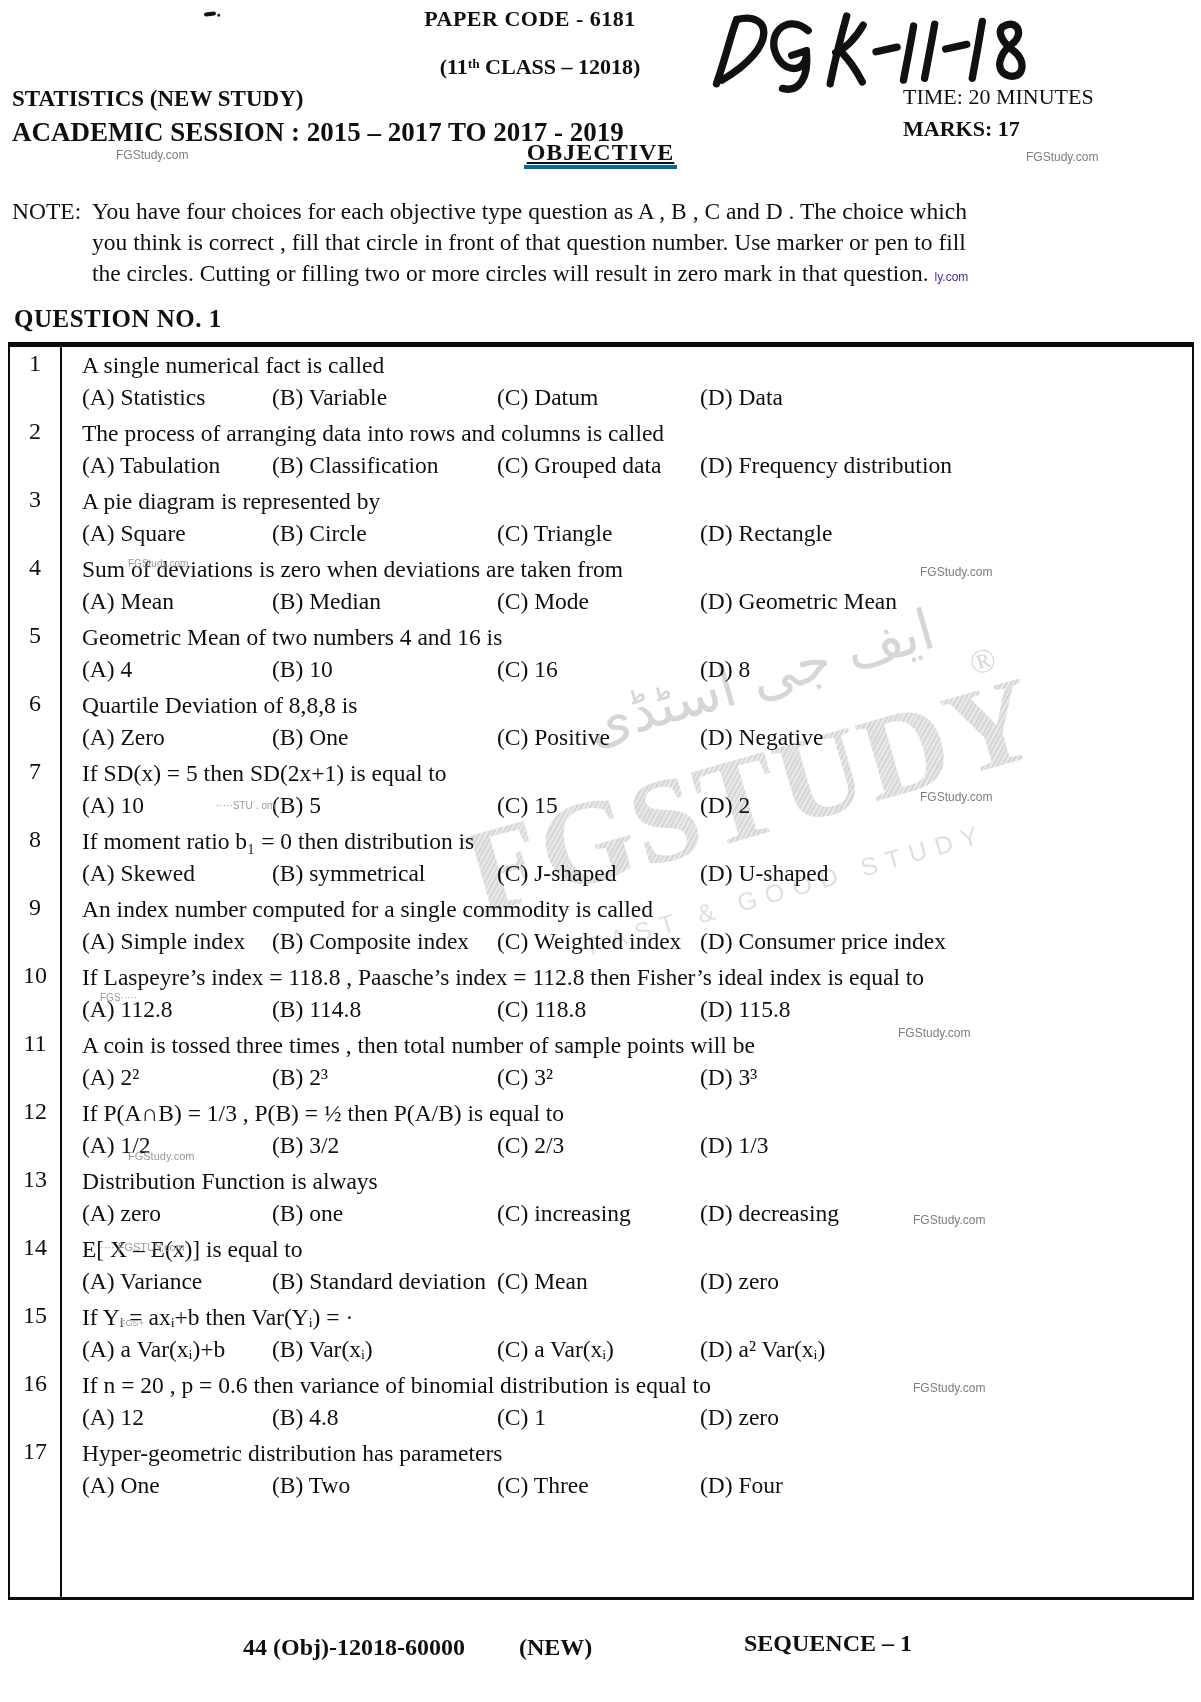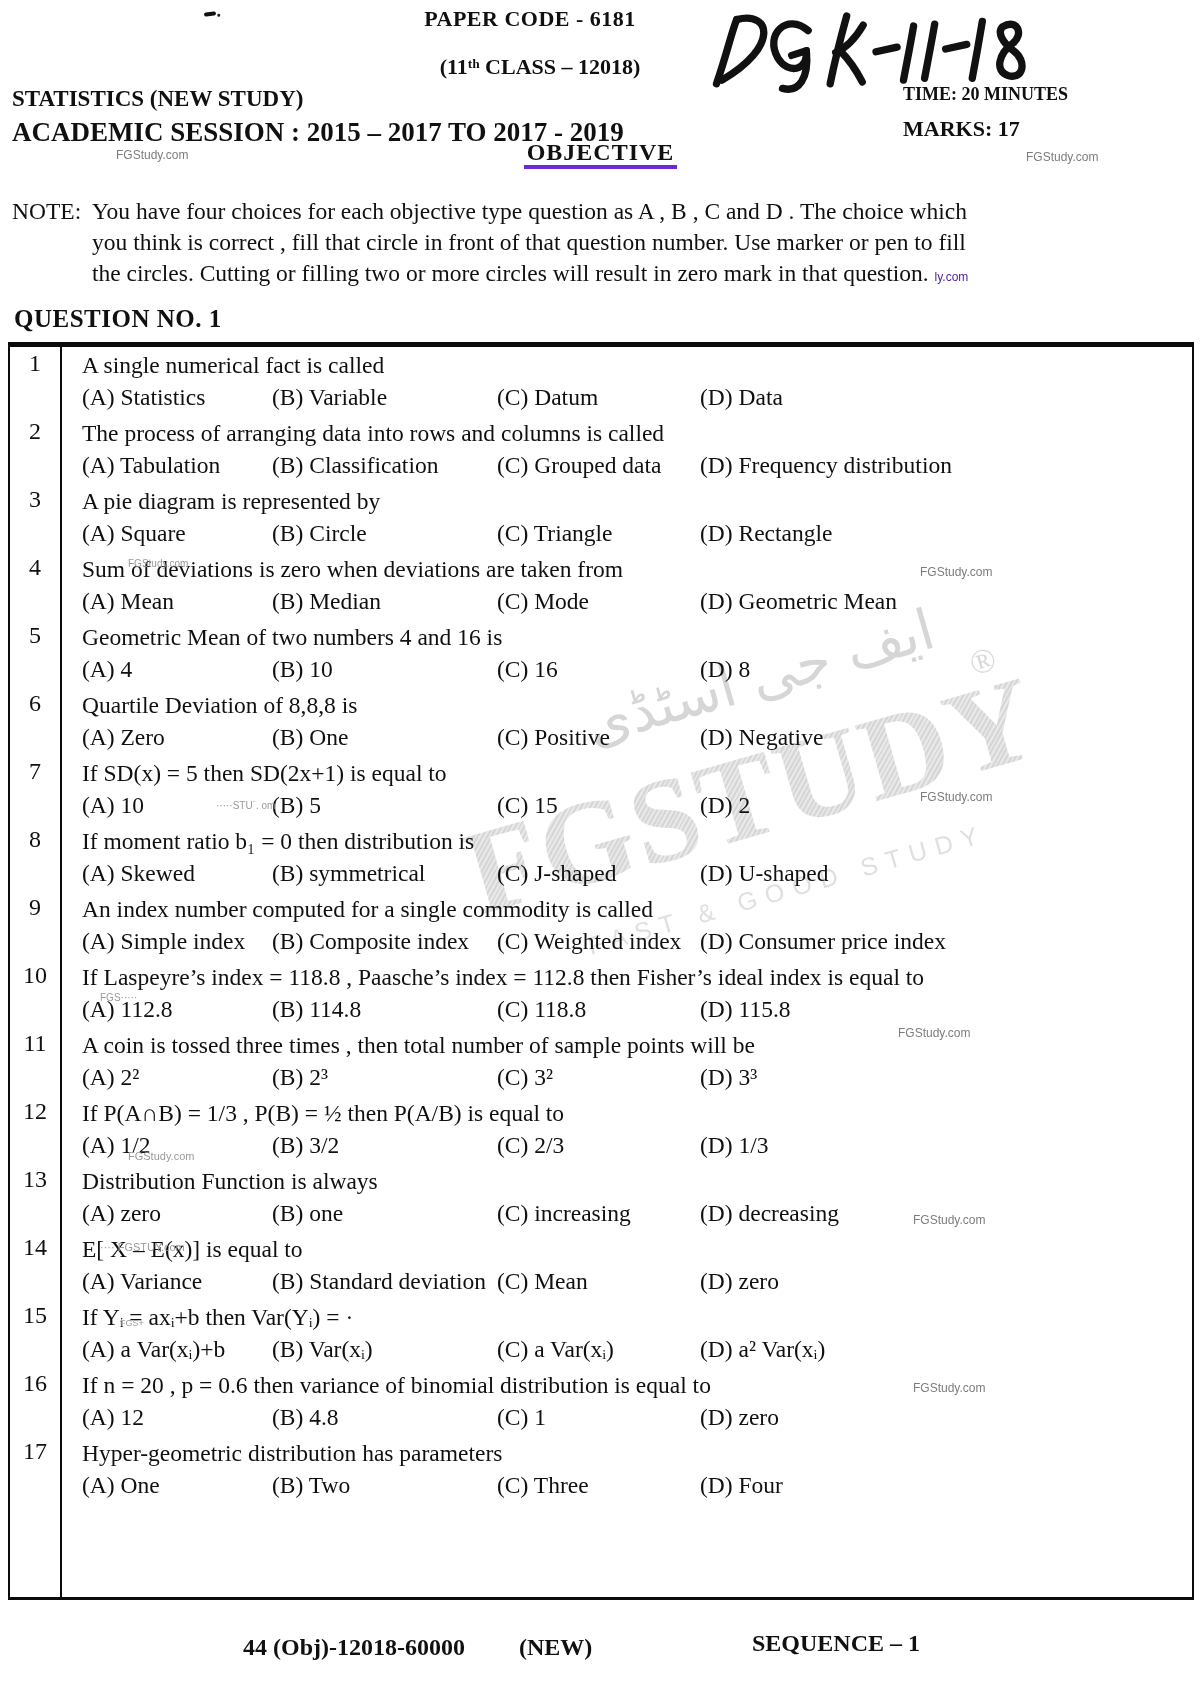--- a/index.html
+++ b/index.html
@@ -11,25 +11,25 @@
   }
   
   .abs { position:absolute; }
   .paper-code { top:6px; left:0; width:1060px; text-align:center;
     font-size:22px; font-weight:bold; letter-spacing:.5px; }
   .class-line { top:54px; left:0; width:1080px; text-align:center;
     font-size:22px; font-weight:600; }
   .handwriting { top:8px; left:700px; }
   .subject { top:86px; left:12px; font-size:23px; font-weight:bold; }
   .session { top:117px; left:12px; font-size:27px; font-weight:bold; }
-  .time { top:84px; left:903px; font-size:18px; font-weight:700; }
+  .time { top:84px; left:903px; font-size:22px; font-weight:400; }
   .marks { top:116px; left:903px; font-size:22px; font-weight:600; }
   .objective { top:139px; left:0; width:1201px; text-align:center; }
   .objective span { font-size:24px; font-weight:bold; letter-spacing:1px;
-    border-bottom:4px solid #6d28d9; padding:0 3px; }
+    border-bottom:4px solid #0369a1; padding:0 3px;text-decoration:underline; }
   .scan-mark { top:12px; left:204px; width:12px; height:4px; background:#111;
     border-radius:2px; transform:rotate(-8deg); }
   .scan-mark:after { content:""; position:absolute; left:13px; top:3px;
     width:3px; height:3px; background:#222; border-radius:50%; }
 
   
   .wm-small { position:absolute; font-family:"Liberation Sans","DejaVu Sans",sans-serif;
     font-size:12px; color:#7d7d7d; z-index:1; }
   .wm-frag { position:absolute; font-family:"Liberation Sans","DejaVu Sans",sans-serif;
     font-size:11px; color:#9a9a9a; z-index:3; }
@@ -69,21 +69,21 @@
   .q-opts { display:flex; font-size:23.5px; line-height:32px; white-space:nowrap; }
   .q-opts .opt0 { min-width:190px; }
   .q-opts .opt1 { min-width:225px; }
   .q-opts .opt2 { min-width:203px; }
   .q-filler { height:220px; border-right:2px solid #0b0b0b; }
 
   
   .footer-item { font-size:24px; font-weight:bold; }
   .f-code { top:1634px; left:243px; }
   .f-new  { top:1634px; left:519px; }
-  .f-seq  { top:1630px; left:744px;margin-left:8px; }
+  .f-seq  { top:1630px; left:744px; }
 
   svg.hand { display:block; }
 </style>
 </head>
 <body>
 
 <div class="page">
 
   <div class="wm-logo">
     <div class="urdu">ایف جی اسٹڈی</div>

